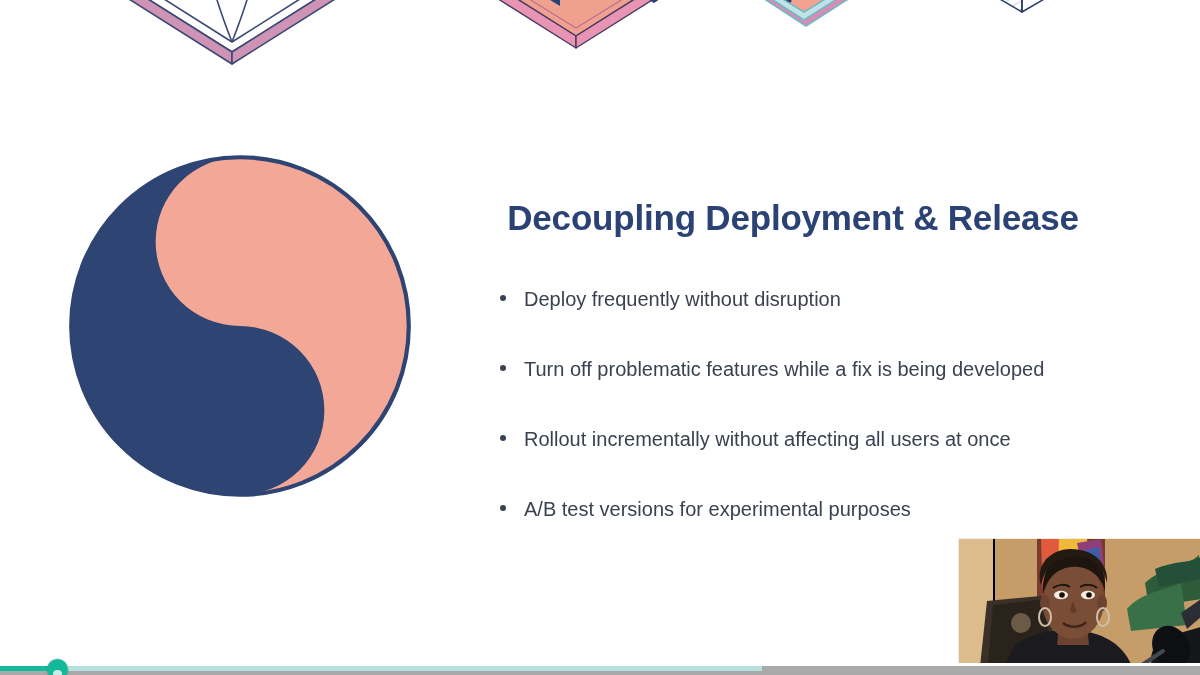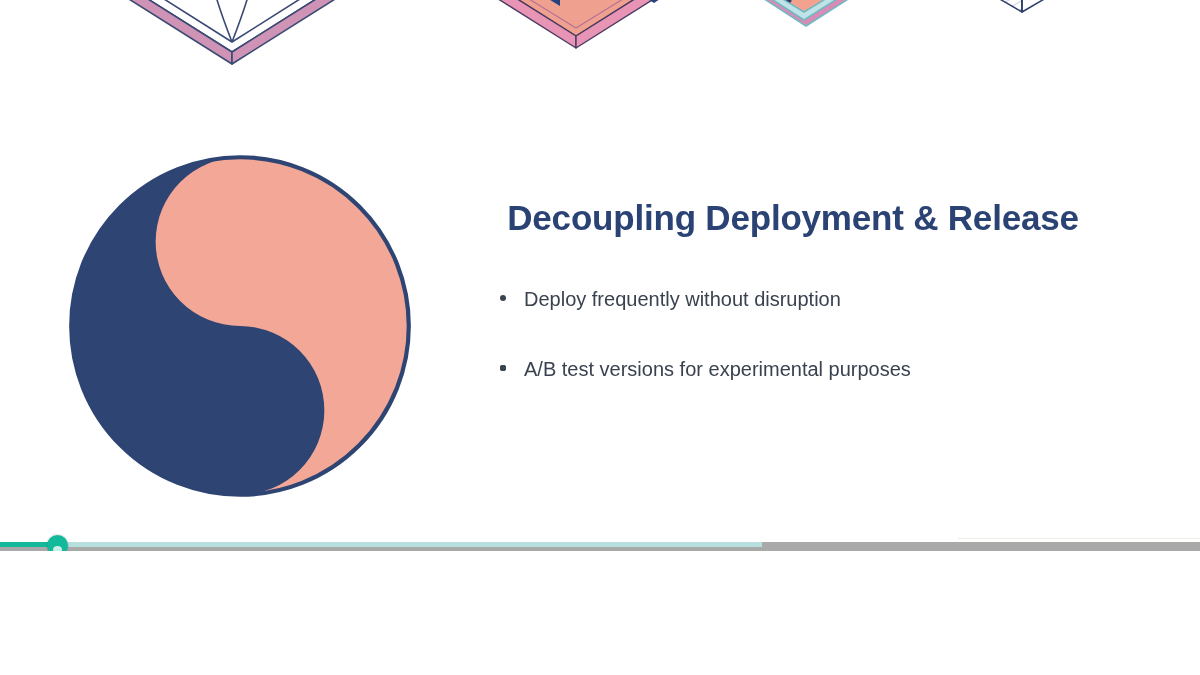--- a/index.html
+++ b/index.html
@@ -4,21 +4,21 @@
 <style>
   * { box-sizing: border-box; margin: 0; padding: 0; }
   html, body {
     width: 1200px; height: 675px;
     background: #ffffff;
     font-family: "Liberation Sans", sans-serif;
     overflow: hidden;
   }
   #stage {
     position: relative;
-    width: 1200px; height: 551px;
+    width: 1200px; height: 675px;
     background: #ffffff;
     overflow: hidden;
   }
 
   
   #illustration-strip {
     position: absolute;
     left: 0; top: 0;
     width: 1200px; height: 92px;
     overflow: hidden;
@@ -234,23 +234,25 @@
 
     <div id="text-column">
       <h1 id="slide-title">Decoupling Deployment &amp; Release</h1>
       <ul id="bullet-list">
         <li>
           <span class="bullet-dot"></span>
           <span>Deploy frequently without disruption</span>
         </li>
         <li>
           <span class="bullet-dot"></span>
+          <span>Turn off problematic features while a fix is being developed</span>
         </li>
         <li>
           <span class="bullet-dot"></span>
+          <span>Rollout incrementally without affecting all users at once</span>
         </li>
         <li>
           <span class="bullet-dot"></span>
           <span>A/B test versions for experimental purposes</span>
         </li>
       </ul>
     </div>
   </div>
 
   <div id="webcam-overlay">

